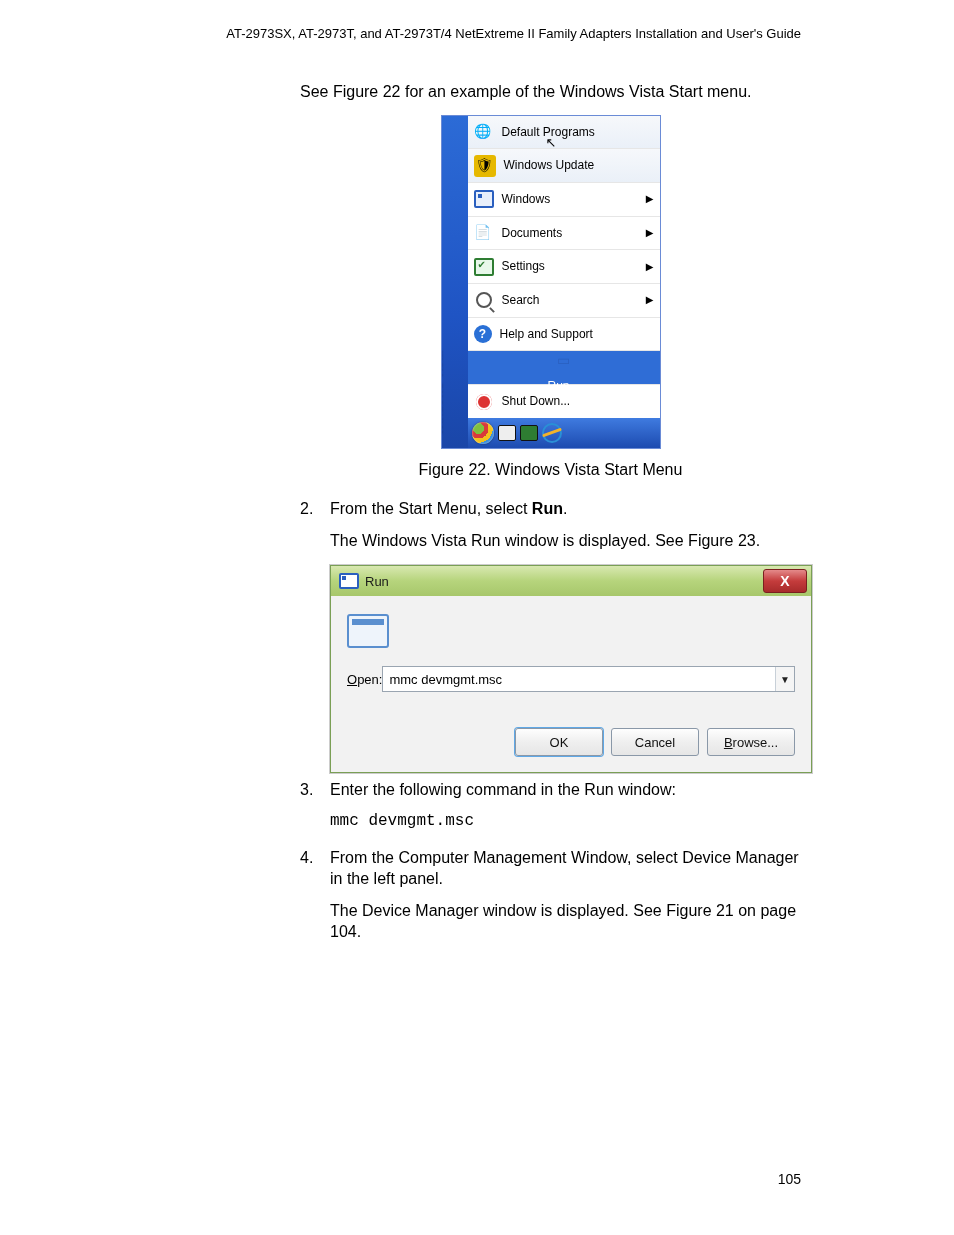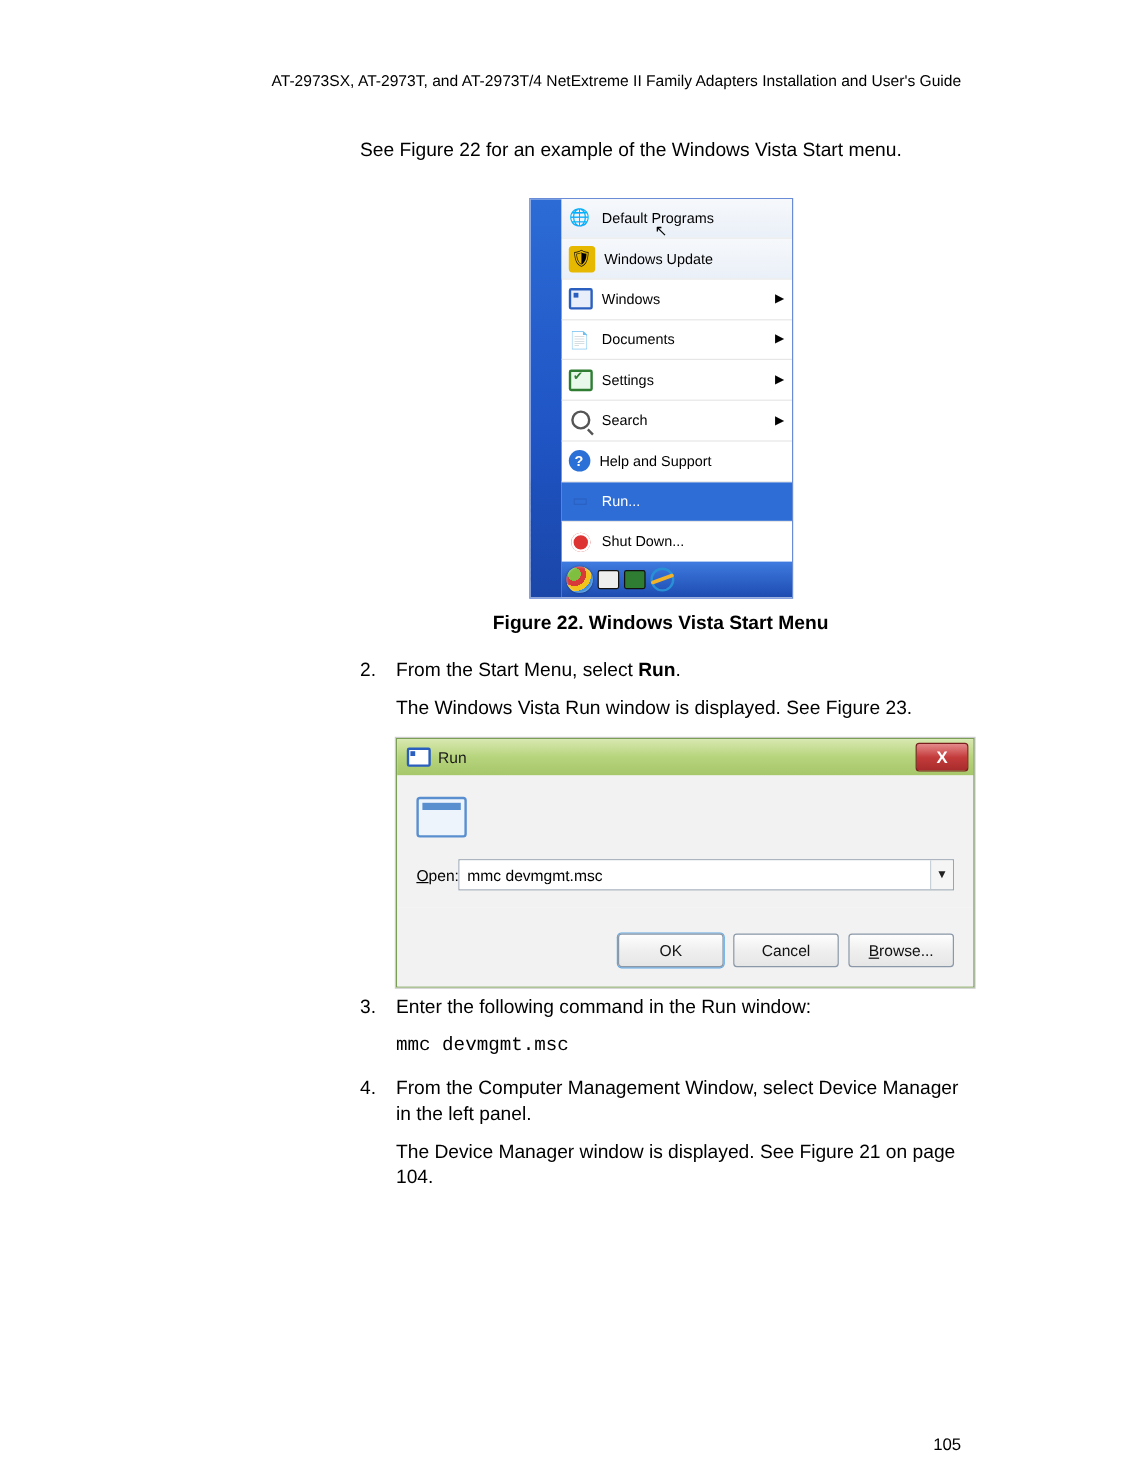--- a/index.html
+++ b/index.html
@@ -9,60 +9,59 @@
     height: 1235px;
     background: #ffffff;
     font-family: Arial, Helvetica, sans-serif;
     color: #000;
   }
   .page {
     position: relative;
     width: 881px;
     height: 1235px;
     box-sizing: border-box;
-    padding: 60px 80px 40px 80px;
+    padding: 26px 80px 40px 80px;
   }
   .header-line {
     text-align: right;
     font-size: 13px;
     color: #000;
     margin-bottom: 40px;
   }
   .body-col {
     margin-left: 220px; 
     font-size: 16px;
     line-height: 1.35;
   }
-  .para { margin-bottom: 28px; }
+  .para { margin-bottom: 12px; }
   .fig-caption {
     text-align: center;
     font-size: 16px;
     margin: 10px 0 18px 0;
-    font-weight: bold;
   }
   .list-item {
     display: flex;
     margin-bottom: 10px;
   }
   .list-num {
     width: 30px;
     flex: 0 0 30px;
   }
   .list-body { flex: 1; }
   .sub-indent {
     margin-left: 30px;
     margin-bottom: 14px;
   }
   .mono {
     font-family: "Courier New", monospace;
     font-size: 16px;
   }
   .page-num {
     position: absolute;
-    bottom: 24px;
+    bottom: 48px;
     right: 80px;
     font-size: 14px;
   }
 
   
   .fig22-wrap {
     width: 220px;
     margin: 0 auto 8px auto;
   }
   .fig22 {
@@ -117,20 +116,21 @@
   }
   .fig22-arrow {
     position: absolute;
     right: 6px;
     color: #000;
     font-size: 10px;
   }
   .fig22-row.highlight {
     background: #2f6dd6;
     color: #fff;
+    flex-direction: column;
   }
   .fig22-top {
     background: linear-gradient(180deg, #f6f8fb 0%, #eaf0f8 100%);
   }
   .fig22-taskbar {
     height: 30px;
     background: linear-gradient(180deg, #3f7be0 0%, #1d4bb0 100%);
     display: flex;
     align-items: center;
     padding-left: 4px;

